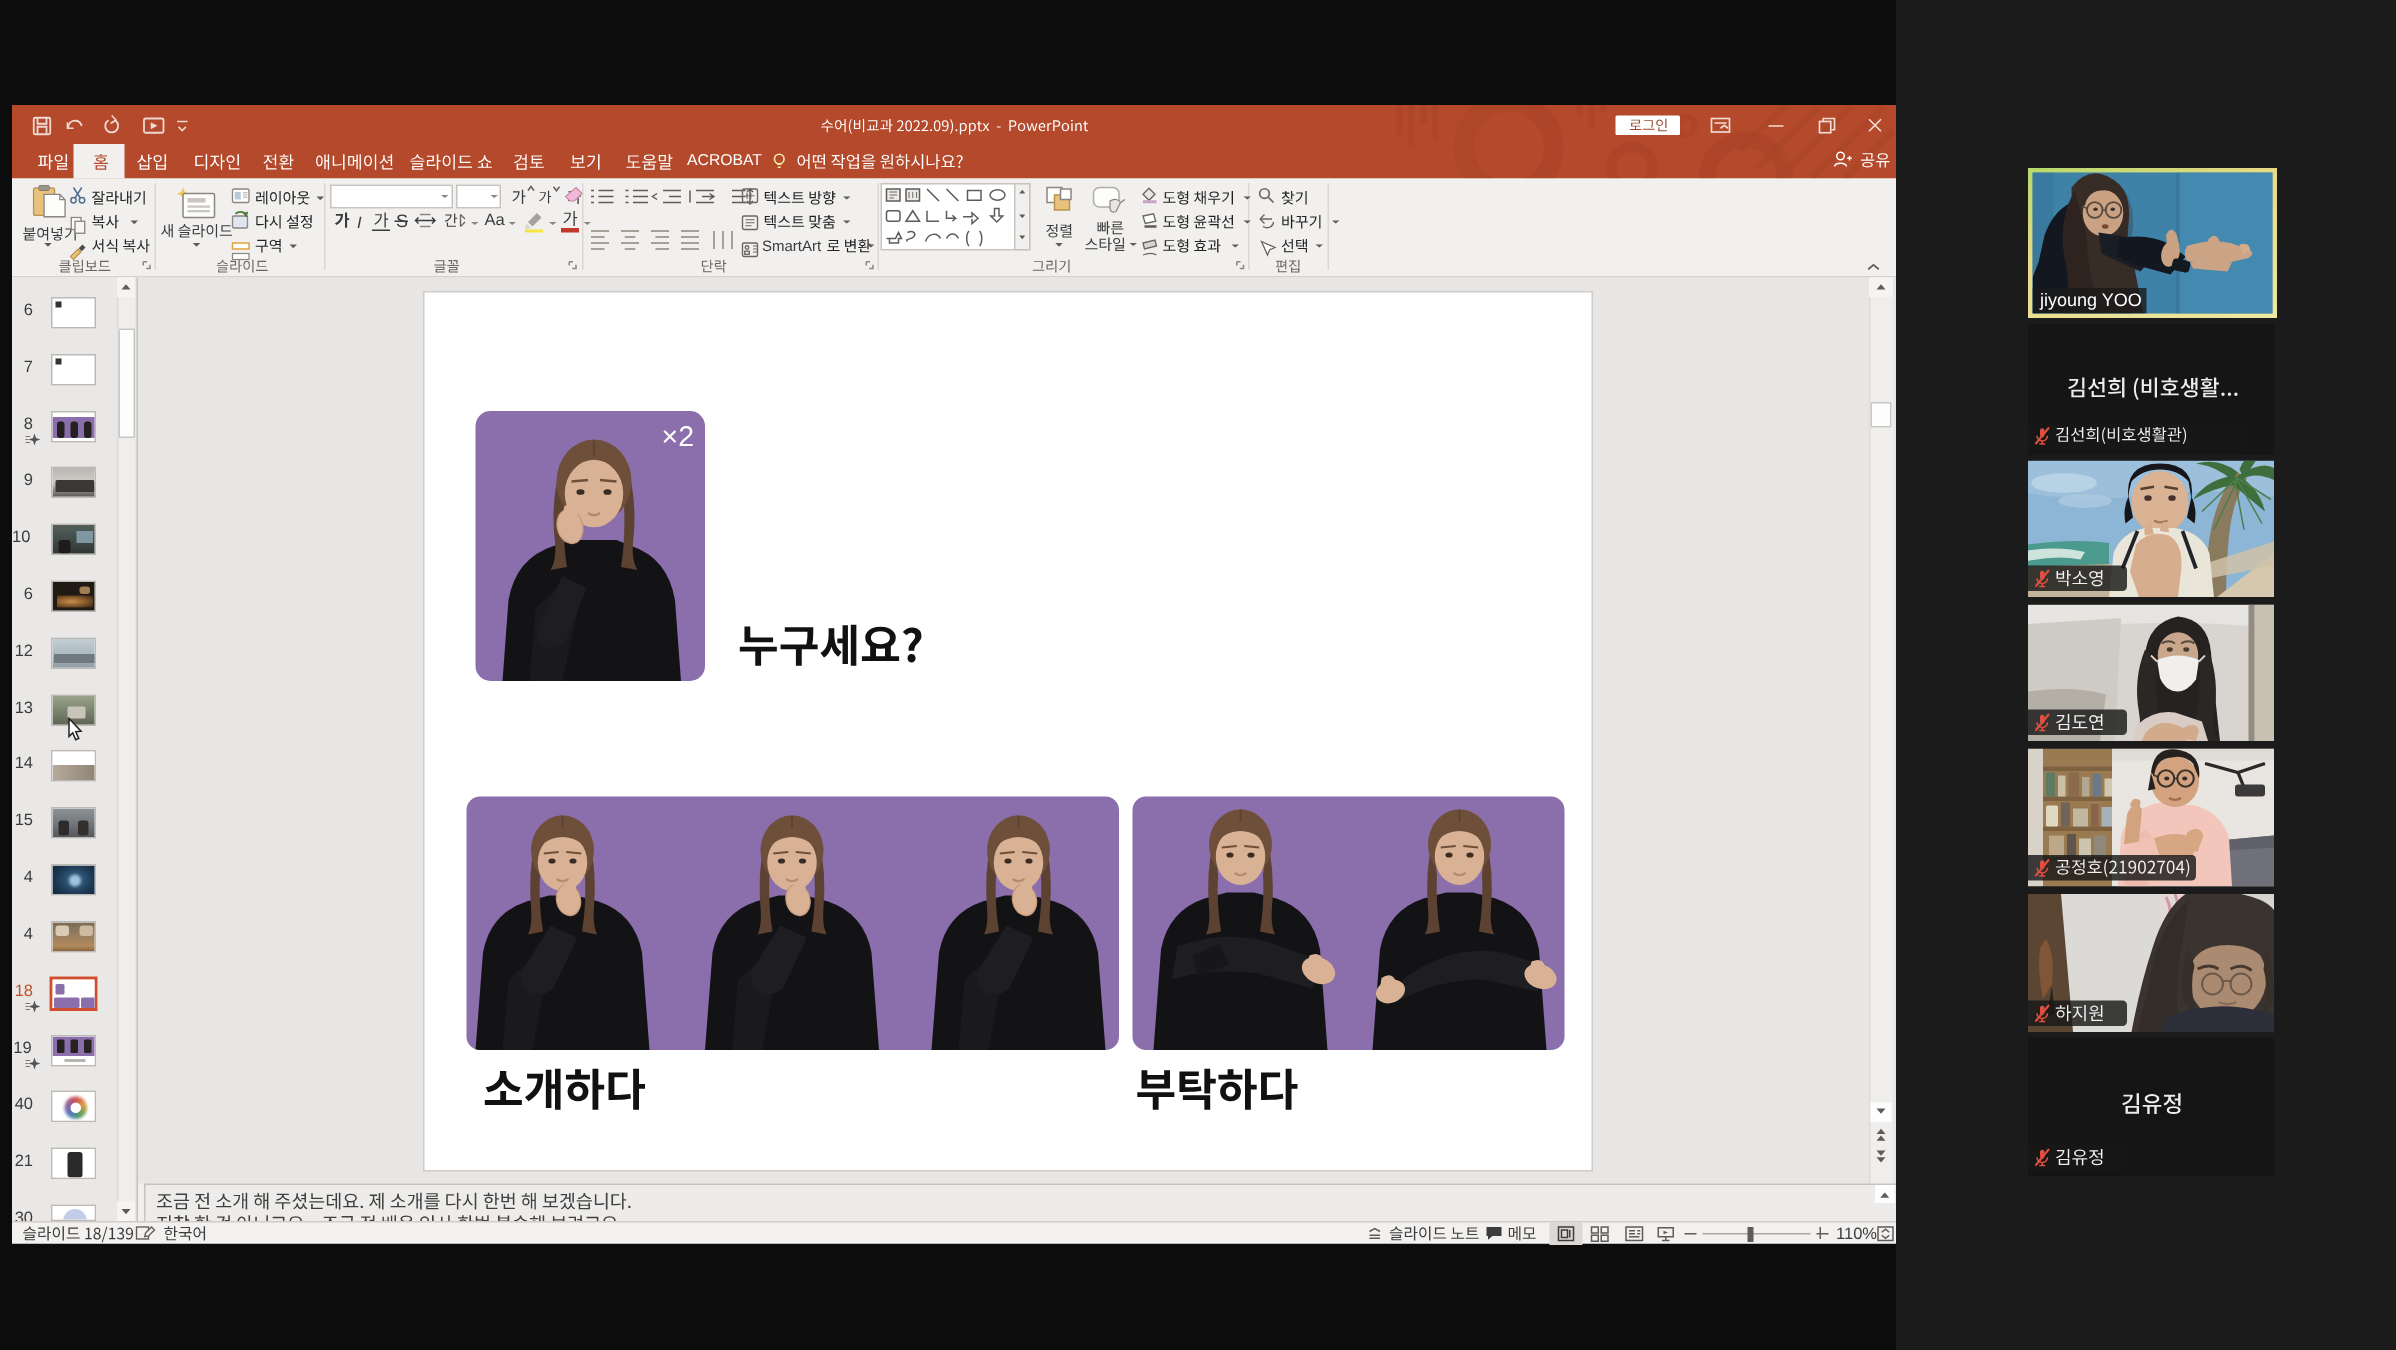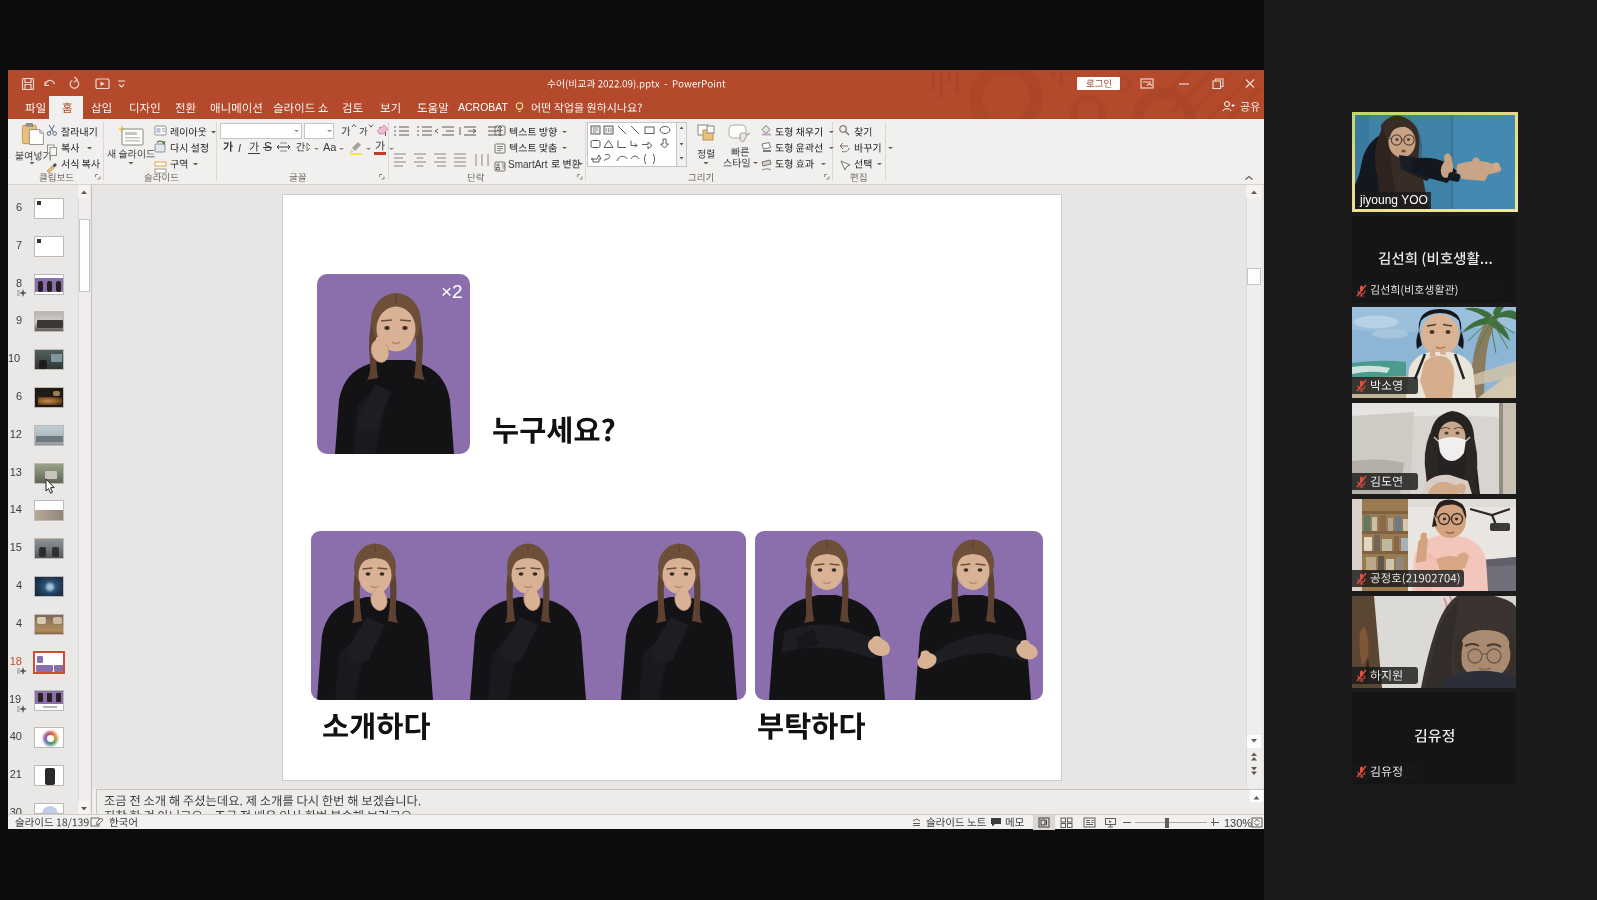--- a/index.html
+++ b/index.html
@@ -820,21 +820,21 @@
             <rect x="1.5" y="1.5" width="10" height="6"></rect>
             <path d="M6.5 7.5v2M4 10h5"></path>
             <path d="M5 3.5l3 1.2-3 1.2z" fill="#5f5b57" stroke="none"></path>
           </g>
         </svg>
         <div class="abs" style="left:1115px;top:6.5px;width:8px;height:1.5px;background:#5f5b57"></div>
         <div class="abs" style="left:1127px;top:7px;width:72px;height:1px;background:#aaa7a4"></div>
         <div class="abs" style="left:1157px;top:2.5px;width:4px;height:10px;background:#5f5b57"></div>
         <div class="abs" style="left:1203px;top:6.5px;width:8px;height:1.5px;background:#5f5b57"></div>
         <div class="abs" style="left:1204.5px;top:3.2px;width:1.5px;height:8px;background:#5f5b57"></div>
-        <div class="abs" style="left:1216px;top:2px;font-size:11px;color:#3c3c3c">130%</div>
+        <div class="abs" style="left:1216px;top:2px;font-size:11px;color:#3c3c3c">110%</div>
         <svg class="abs" style="left:1243px;top:2px" width="12" height="11" viewBox="0 0 12 11">
           <g stroke="#5f5b57" fill="none" stroke-width="1">
             <rect x="1" y="1" width="10" height="9"></rect>
             <path d="M3.5 4.5L6 2.5l2.5 2M3.5 6.5L6 8.5l2.5-2"></path>
           </g>
         </svg>
       </div>
     </div>
     <div class="abs" style="left:1352px;top:112px;width:166px;height:100px;background:linear-gradient(160deg,#b8d96a,#ead987 40%,#ece9a0);padding:3px">
 <div style="position:relative;width:160px;height:94px;background:#3f82a8;overflow:hidden">

